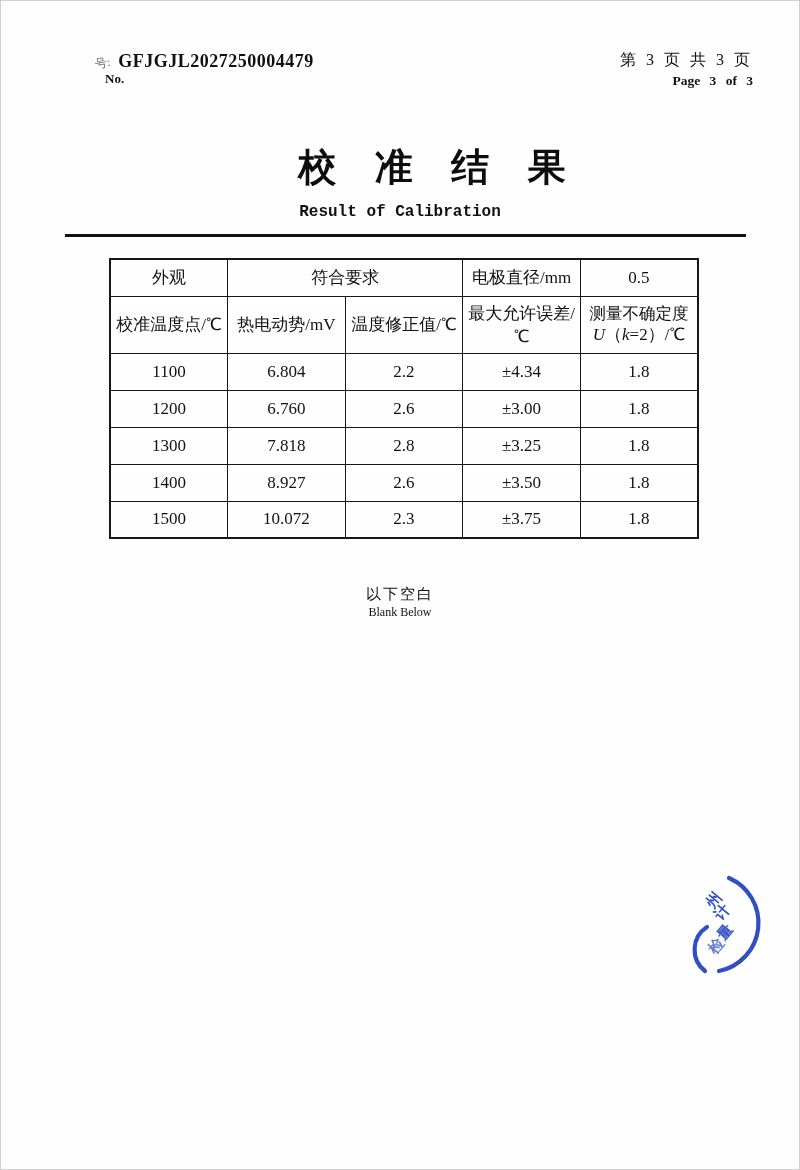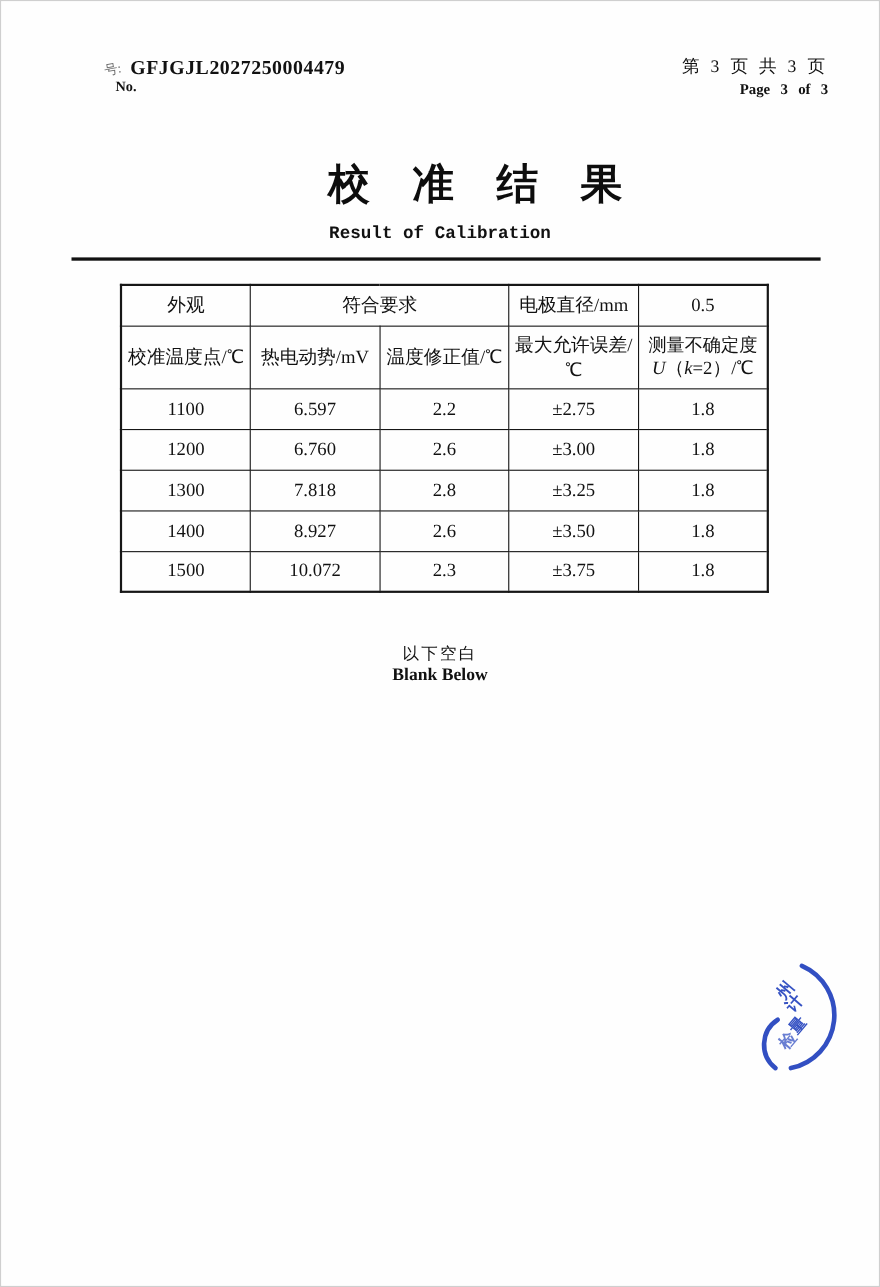--- a/index.html
+++ b/index.html
@@ -62,21 +62,21 @@
   tr.r-head td    { height:57px; }
   tr.r-data td    { height:37px; }
   td.num { font-size:18px; font-family:"Liberation Serif", serif;margin-top:40px; }
   .unc-l1 { font-size:16.5px; line-height:1.35; }
   .unc-l2 { font-size:17px; line-height:1.2; }
   .unc-l2 i { font-family:"Liberation Serif", serif; font-style:italic; }
 
   
   .note { position:absolute; left:108px; top:541px; font-size:16.5px; letter-spacing:.5px; }
   .blank-cn { position:absolute; top:584px; left:0; width:100%; text-align:center; font-size:15px; letter-spacing:2px; }
-  .blank-en { position:absolute; top:604px; left:0; width:100%; text-align:center; font-size:16px; font-weight:bold; }
+  .blank-en { position:absolute; top:604px; left:0; width:100%; text-align:center; font-size:12px; font-weight:normal; }
 
   
   .stamp { position:absolute; left:660px; top:830px; width:140px; height:160px; filter:blur(.2px); }
   .stamp text {
     font-size:15px; font-family:"Liberation Sans", sans-serif; font-weight:bold;
   }
 </style>
 </head>
 <body>
 
@@ -119,23 +119,23 @@
       <td>热电动势/mV</td>
       <td>温度修正值/℃</td>
       <td>最大允许误差/℃</td>
       <td>
         <div class="unc-l1">测量不确定度</div>
         <div class="unc-l2"><i>U</i><span>（</span><i>k</i><span>=2）/℃</span></div>
       </td>
     </tr>
     <tr class="r-data">
       <td class="num">1100</td>
-      <td class="num">6.597</td>
+      <td class="num">6.804</td>
       <td class="num">2.2</td>
-      <td class="num">±2.75</td>
+      <td class="num">±4.34</td>
       <td class="num">1.8</td>
     </tr>
     <tr class="r-data">
       <td class="num">1200</td>
       <td class="num">6.760</td>
       <td class="num">2.6</td>
       <td class="num">±3.00</td>
       <td class="num">1.8</td>
     </tr>
     <tr class="r-data">

